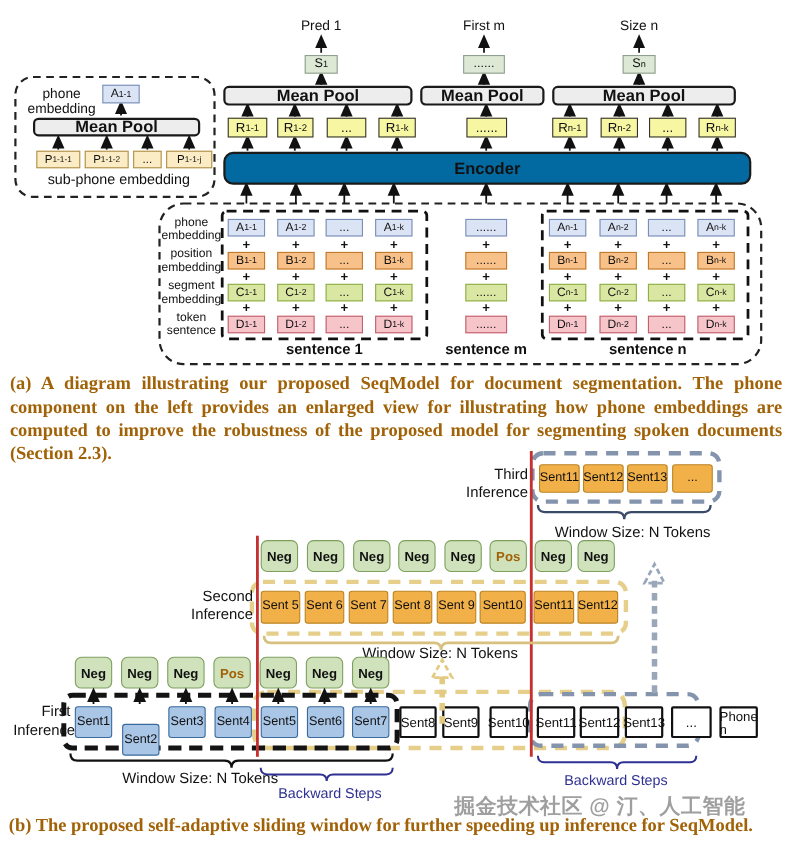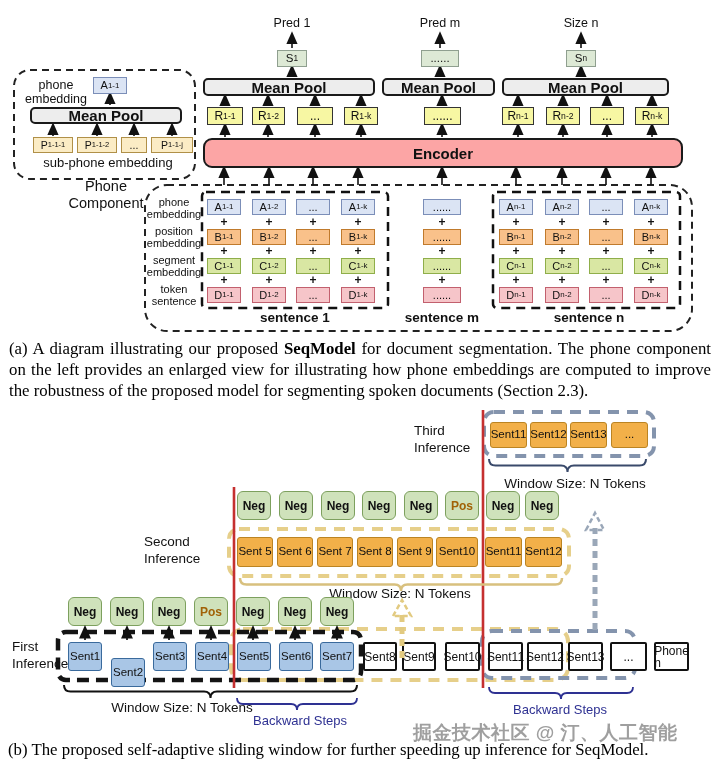--- a/index.html
+++ b/index.html
@@ -11,36 +11,36 @@
   .bx sub{font-size:.72em;vertical-align:-.25em;line-height:0;}
   
   .a-cell{background:#dbe4f4;border-color:#7b8eb8;}
   .b-cell{background:#f9c18a;border-color:#c07a2c;}
   .c-cell{background:#d9e7a3;border-color:#8fae4a;}
   .d-cell{background:#f6c5c9;border-color:#c2606e;}
   .p-cell{background:#fbecc5;border-color:#b09048;font-size:10.5px;}
   .r-cell{background:#f7f7a3;border-color:#333;font-size:12px;}
   .s-cell{background:#dde9d5;border-color:#8f9f8f;font-size:11.5px;}
   .pool{background:#ededed;border:2px solid #1a1a1a;border-radius:5px;font-weight:bold;font-size:15px;}
-  .enc{background:#fca5a5;border:2px solid #1a1a1a;border-radius:9px;font-weight:bold;font-size:15px;}
+  .enc{background:#0369a1;border:2px solid #1a1a1a;border-radius:9px;font-weight:bold;font-size:15px;}
   .plus{position:absolute;width:14px;text-align:center;font-weight:700;font-size:12px;line-height:1;}
   .lbl{position:absolute;text-align:center;line-height:1.15;}
   .rowlbl{position:absolute;width:56px;text-align:center;font-size:11px;line-height:1.12;}
   .sentlbl{position:absolute;text-align:center;font-weight:bold;font-size:13.5px;}
   
   .neg{background:#cfe2bb;border:1.5px solid #7da05e;border-radius:6px;font-size:12px;font-weight:600;}
   .pos-text{color:#a16207;}
   .sent-o{background:#f2b049;border:1.5px solid #bb8423;border-radius:3px;font-size:11.5px;}
   .sent-b{background:#a9c6e6;border:1.5px solid #3a6a9c;border-radius:3px;font-size:11.5px;}
   .sent-w{background:#ffffff;border:2px solid #111;border-radius:2px;font-size:12px;}
-  .inf-lbl{position:absolute;text-align:left;font-size:13.5px;line-height:1.25;}
+  .inf-lbl{position:absolute;text-align:right;font-size:13.5px;line-height:1.25;}
   .win-lbl{position:absolute;text-align:center;font-size:13.5px;}
   .bwd-lbl{position:absolute;text-align:center;font-size:13px;color:#2e3192;}
   .caption{position:absolute;font-family:"Liberation Serif",serif;font-size:16.8px;line-height:1.26;
-           color:#000000;text-align:justify;}
+           color:#a16207;text-align:justify;font-weight:bold;}
   .watermark{position:absolute;font-size:19px;font-weight:600;color:rgba(135,135,135,.8);
              letter-spacing:.5px;white-space:nowrap;}
 </style>
 </head>
 <body>
 
 <div id="page">
 
   <svg class="layer" width="720" height="336" viewBox="0 0 720 336">
     <defs>
@@ -93,21 +93,21 @@
     <line x1="651" y1="185" x2="651" y2="170" stroke="#111" stroke-width="1.6" marker-end="url(#aa)"></line>
 
     <line x1="110" y1="105" x2="110" y2="96" stroke="#111" stroke-width="1.6" marker-end="url(#aa)"></line>
     <line x1="53" y1="136" x2="53" y2="127" stroke="#111" stroke-width="1.6" marker-end="url(#aa)"></line>
     <line x1="97" y1="136" x2="97" y2="127" stroke="#111" stroke-width="1.6" marker-end="url(#aa)"></line>
     <line x1="134" y1="136" x2="134" y2="127" stroke="#111" stroke-width="1.6" marker-end="url(#aa)"></line>
     <line x1="172" y1="136" x2="172" y2="127" stroke="#111" stroke-width="1.6" marker-end="url(#aa)"></line>
   </svg>
 
   <div class="lbl" style="left:268px;top:16px;width:48px;font-size:12.5px">Pred 1</div>
-  <div class="lbl" style="left:416px;top:16px;width:48px;font-size:12.5px">Pred m</div>
+  <div class="lbl" style="left:416px;top:16px;width:48px;font-size:12.5px">First m</div>
   <div class="lbl" style="left:557px;top:16px;width:48px;font-size:12.5px">Size n</div>
 
   <div class="bx s-cell" style="left:277px;top:50px;width:30px;height:17px">S<sub>1</sub></div>
   <div class="bx s-cell" style="left:421px;top:50px;width:38px;height:17px">......</div>
   <div class="bx s-cell" style="left:566px;top:50px;width:30px;height:17px">S<sub>n</sub></div>
 
   <div class="bx pool" style="left:203px;top:78px;width:172px;height:18px">Mean Pool</div>
   <div class="bx pool" style="left:382px;top:78px;width:113px;height:18px">Mean Pool</div>
   <div class="bx pool" style="left:502px;top:78px;width:167px;height:18px">Mean Pool</div>
 
@@ -124,21 +124,20 @@
   <div class="bx enc" style="left:203px;top:138px;width:480px;height:30px">Encoder</div>
 
   <div class="lbl" style="left:20px;top:78px;width:72px;font-size:12.5px">phone embedding</div>
   <div class="bx a-cell" style="left:93px;top:77px;width:34px;height:17px">A<sub>1-1</sub></div>
   <div class="bx pool" style="left:30px;top:107px;width:152px;height:17px">Mean Pool</div>
   <div class="bx p-cell" style="left:33px;top:137px;width:40px;height:16px">P<sub>1-1-1</sub></div>
   <div class="bx p-cell" style="left:77px;top:137px;width:40px;height:16px">P<sub>1-1-2</sub></div>
   <div class="bx p-cell" style="left:121px;top:137px;width:26px;height:16px">...</div>
   <div class="bx p-cell" style="left:151px;top:137px;width:42px;height:16px">P<sub>1-1-j</sub></div>
   <div class="lbl" style="left:30px;top:156px;width:156px;font-size:13px">sub-phone embedding</div>
-  <div class="lbl" style="left:48px;top:178px;width:116px;font-size:14.5px">Phone Component</div>
 
   <div class="rowlbl" style="left:146px;top:196px">phone embedding</div>
   <div class="rowlbl" style="left:146px;top:225px">position embedding</div>
   <div class="rowlbl" style="left:146px;top:254px">segment embedding</div>
   <div class="rowlbl" style="left:146px;top:283px">token sentence</div>
 
   <div class="bx a-cell" style="left:207px;top:199px;width:34px;height:16px">A<sub>1-1</sub></div>
   <div class="bx a-cell" style="left:252px;top:199px;width:34px;height:16px">A<sub>1-2</sub></div>
   <div class="bx a-cell" style="left:296px;top:199px;width:34px;height:16px">...</div>
   <div class="bx a-cell" style="left:341px;top:199px;width:34px;height:16px">A<sub>1-k</sub></div>

